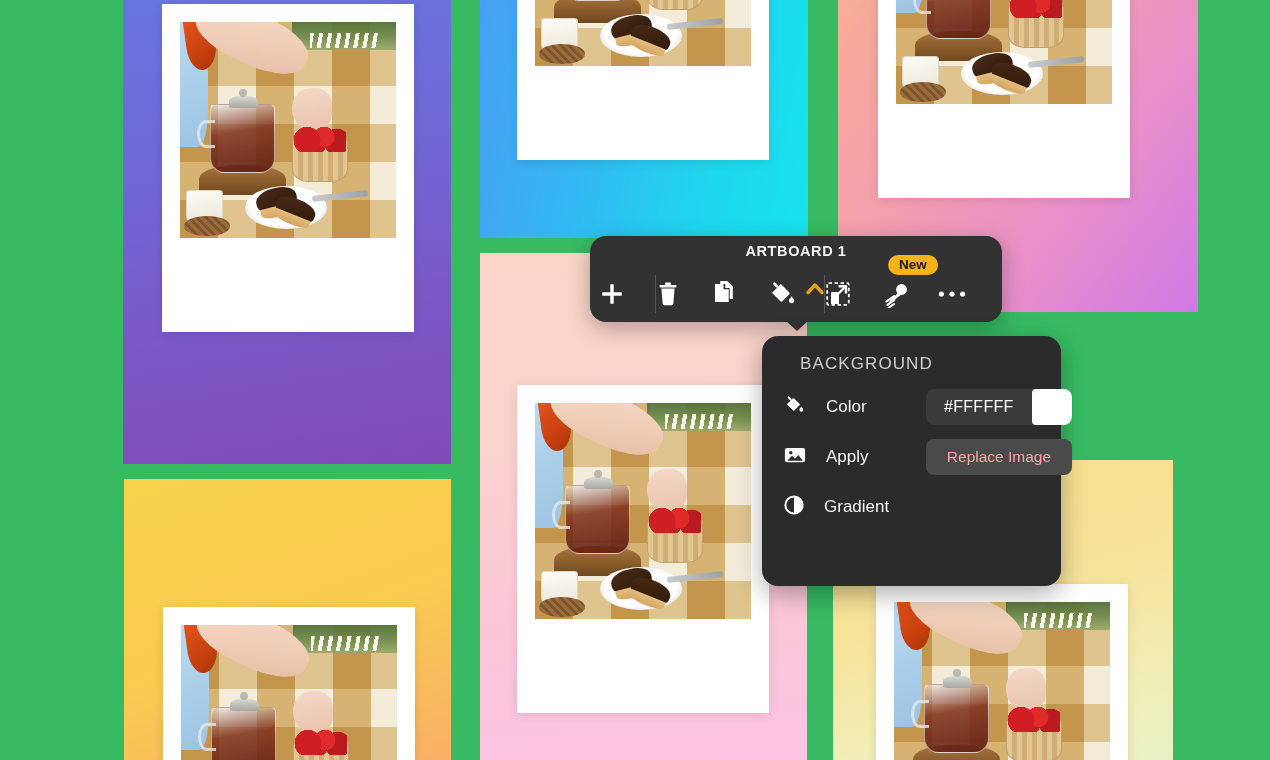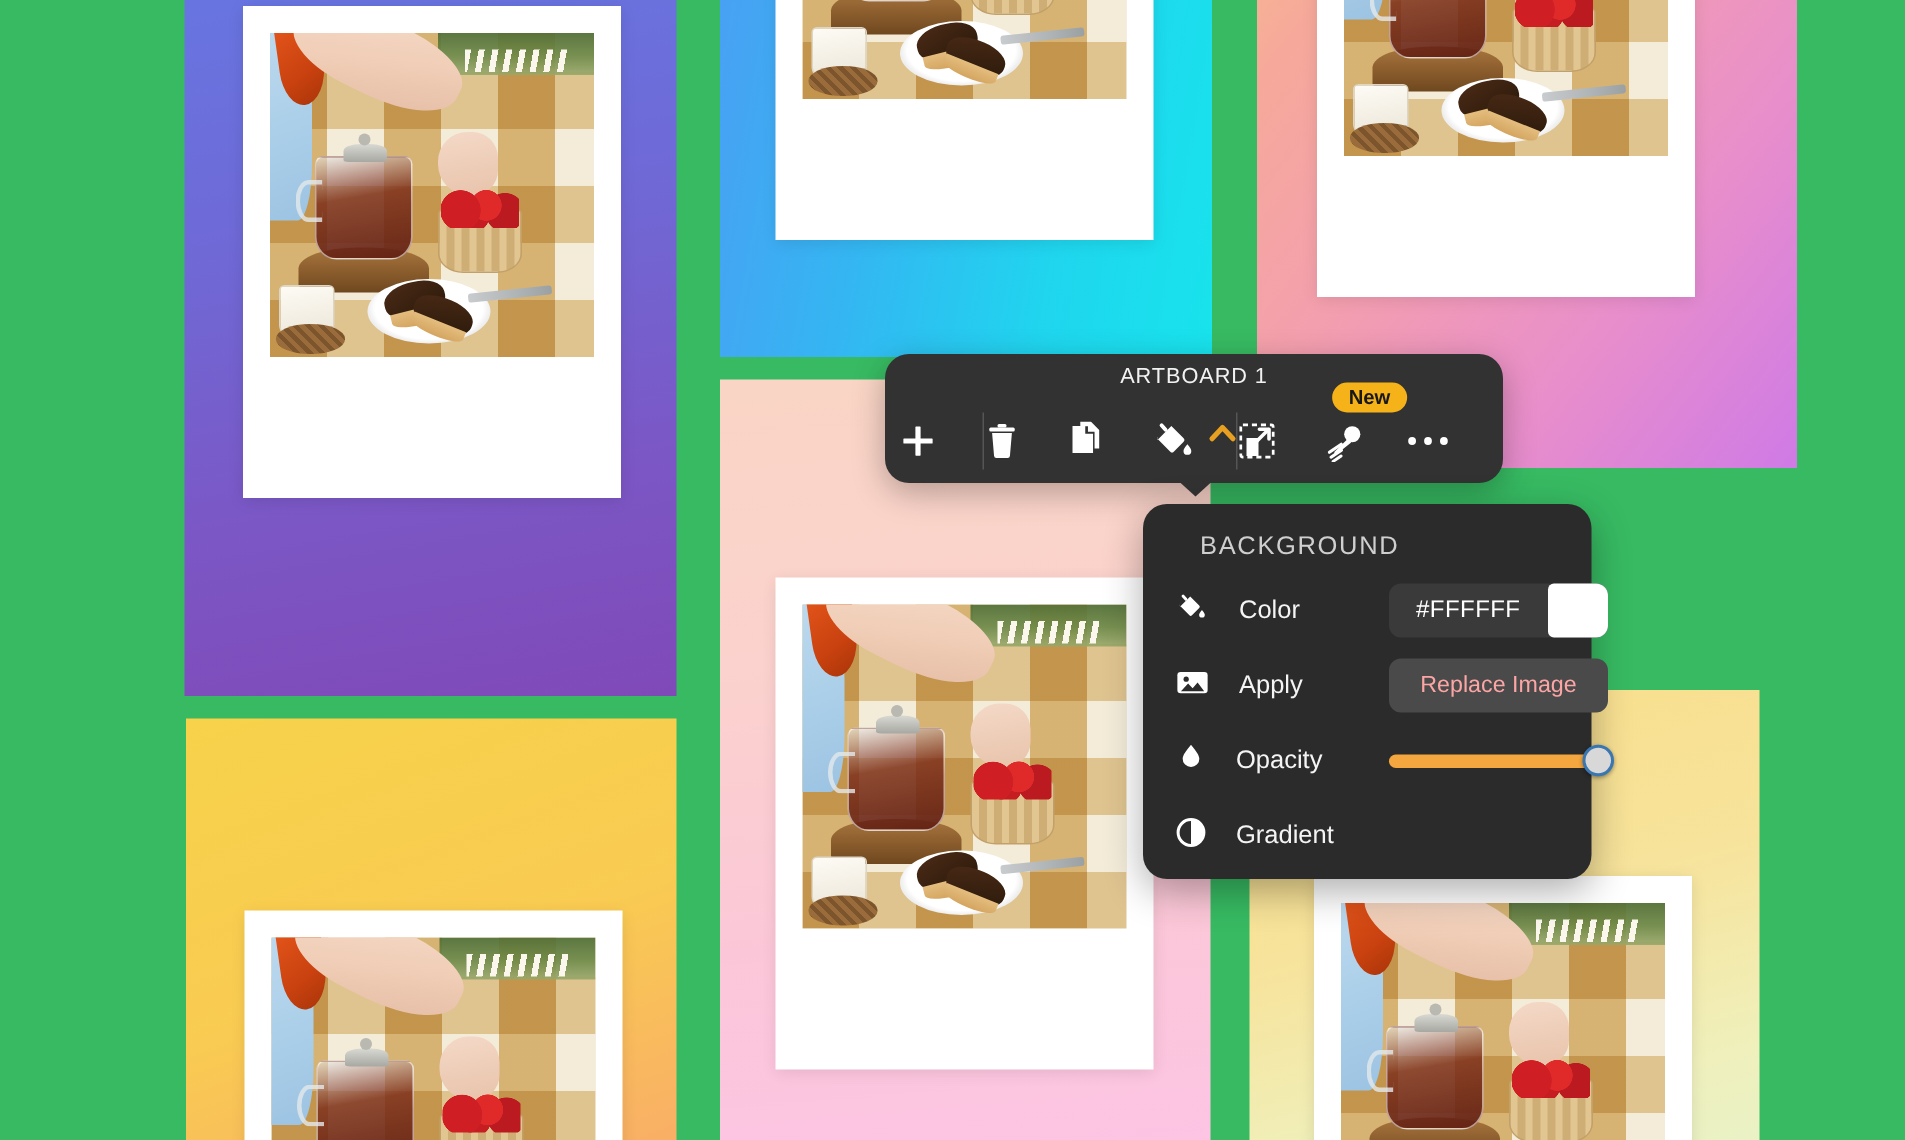--- a/index.html
+++ b/index.html
@@ -179,20 +179,21 @@
     border-radius: 16px;
     box-shadow: 0 6px 22px rgba(0,0,0,0.28);
     z-index: 40;
   }
   #toolbar-title {
     position: absolute; top: 7px; left: 0; right: 0;
     text-align: center;
     color: #f2f2f2;
     font-size: 14.5px;
     letter-spacing: .6px;
+    font-weight: bold;
   }
   #toolbar-actions {
     position: absolute; left: 0; right: 0; top: 31px;
     height: 54px;
     display: flex; align-items: center;
   }
   .tb-btn {
     position: relative;
     display: flex; align-items: center; 
     width: 56px; height: 50px;
@@ -590,36 +591,20 @@
             <path d="M3.6 16.4l5.2-5.6 3.3 3.4 3.6-4.2 4.8 6.4H3.6z" fill="#2b2b2b"></path>
           </svg>
         </span>
         <span class="lbl">Apply</span>
       </div>
       <div class="bg-ctl">
         <button class="panel-btn">Replace Image</button>
       </div>
     </div>
 
-    <div class="bg-row">
-      <div class="bg-row-label">
-        <span>
-          <svg width="20" height="20" viewBox="0 0 20 22" fill="#ffffff">
-            <path d="M10 1.6c3.6 4.5 6.1 7.6 6.1 10.3a6.1 6.1 0 1 1-12.2 0C3.9 9.2 6.4 6.1 10 1.6z"></path>
-          </svg>
-        </span>
-        <span class="lbl">Opacity</span>
-      </div>
-      <div class="bg-ctl">
-        <div class="slider-wrap">
-          <div class="slider-track"></div>
-          <div class="slider-knob"></div>
-        </div>
-      </div>
-    </div>
 
     <div class="bg-row">
       <div class="bg-row-label">
         <span>
           <svg width="20" height="20" viewBox="0 0 20 20" fill="none">
             <circle cx="10" cy="10" r="8.6" stroke="#ffffff" stroke-width="2"></circle>
             <path d="M10 1.4a8.6 8.6 0 0 1 0 17.2V1.4z" fill="#ffffff"></path>
           </svg>
         </span>
         <span class="lbl">Gradient</span>

